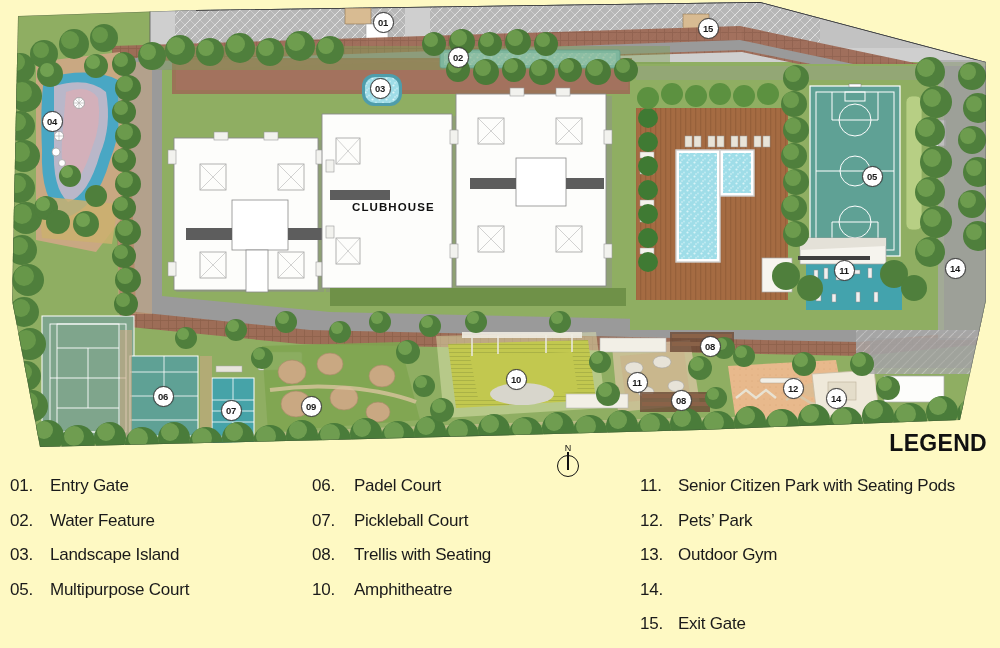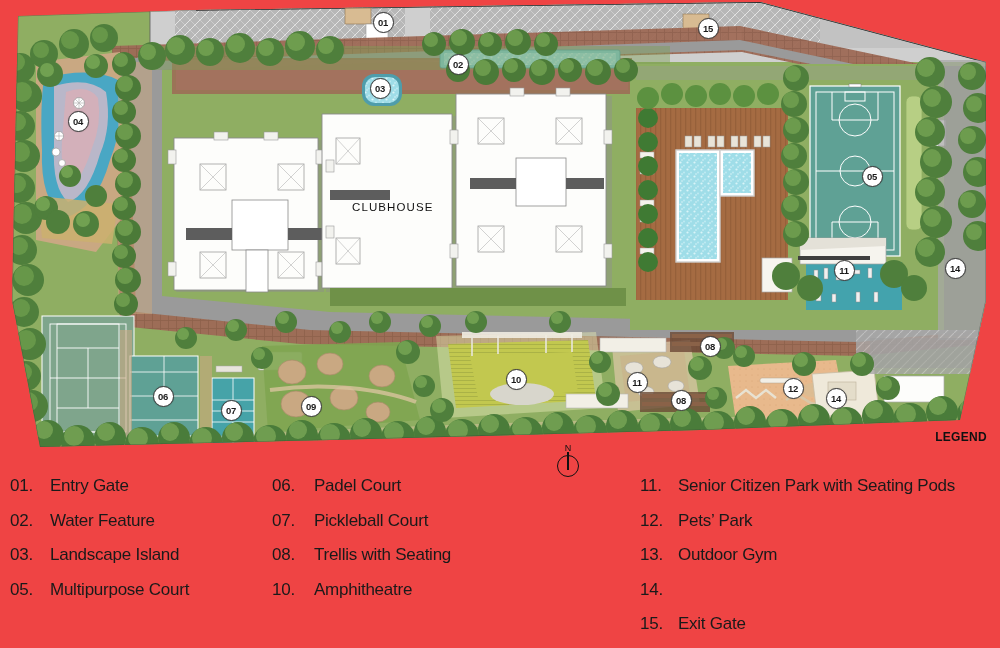--- a/index.html
+++ b/index.html
@@ -3,21 +3,21 @@
 <meta charset="utf-8">
 <title>Site Master Plan</title>
 <style>
   * { box-sizing: border-box; margin: 0; padding: 0; }
   html, body {
     width: 1000px; height: 648px;
     background: #fbfaf6;
     font-family: "Liberation Sans", sans-serif;
     overflow: hidden;
   }
-  #root { position: relative; width: 1000px; height: 648px; background: #ef4444; }
+  #root { position: relative; width: 1000px; height: 648px; background: #fef9c3; }
 
   
   #map { position: absolute; left: 0; top: 0; width: 1000px; height: 462px; }
   #map svg { display: block; }
 
   
   .marker {
     position: absolute;
     width: 21px; height: 21px;
     margin-left: -10.5px; margin-top: -10.5px;
@@ -32,21 +32,21 @@
     font-family: "Liberation Sans", sans-serif;
     box-shadow: 0 0 1px rgba(0,0,0,.35);
     z-index: 40;
   }
 
   
   #clubhouse-label {
     position: absolute;
     left: 352px; top: 201px;
     font-size: 11.5px;
-    font-weight: 400;
+    font-weight: 700;
     letter-spacing: 1.1px;
     color: #111;
     z-index: 45;
     font-family: "Liberation Sans", sans-serif;
   }
 
   
   #compass { position: absolute; left: 551px; top: 443px; width: 34px; height: 46px; z-index: 50; }
   #compass .n-letter {
     position: absolute; top: 0; left: 0; width: 34px;
@@ -57,38 +57,38 @@
     position: absolute; left: 6px; top: 12px;
     width: 22px; height: 22px; border: 1.3px solid #111; border-radius: 50%;
   }
   #compass .needle {
     position: absolute; left: 16.2px; top: 9px; width: 1.8px; height: 18px; background: #111;
   }
 
   
   #legend-title {
     position: absolute; right: 13px; top: 430px;
-    font-size: 12px; font-weight: 700; letter-spacing: 0.3px; color: #111;
+    font-size: 23px; font-weight: 700; letter-spacing: 0.3px; color: #111;
     font-family: "Liberation Sans", sans-serif;
   }
   #legend { position: absolute; left: 0; top: 476px; width: 1000px; height: 172px; }
   .legend-col { position: absolute; top: 0; }
   #legend-col-1 { left: 10px;  width: 262px; }
   #legend-col-2 { left: 272px; width: 368px; }
   #legend-col-3 { left: 640px; width: 358px; }
   .legend-item {
     display: flex; align-items: baseline;
     height: 34.5px;
     font-size: 17px; color: #1a1a1a;
     font-family: "Liberation Sans", sans-serif;
     letter-spacing: -0.25px;
     white-space: nowrap;
   }
   .legend-num { width: 40px; flex: 0 0 40px; text-align: left; }
-  #legend-col-2 .legend-num { width: 42px; flex: 0 0 42px; }
+  #legend-col-2 .legend-num { width: 42px; flex: 0 0 42px; margin-left: 40px; }
   #legend-col-3 .legend-num { width: 38px; flex: 0 0 38px; }
   .legend-label { }
 </style>
 </head>
 <body>
 
 <div id="root">
 
   <div id="map">
     <svg width="1000" height="462" viewBox="0 0 1000 462" xmlns="http://www.w3.org/2000/svg">
@@ -745,23 +745,23 @@
           </g>
         </g>
 
         <path d="M18 16 L196 10 L760 2 L986 62 L986 300 L960 420 L700 430 L330 440 L40 447 L12 300 Z" fill="none" stroke="#3a3a3a" stroke-width="1.1" opacity="0.45"></path>
       </g>
     </svg>
 
     <div id="markers">
         <div class="marker" style="left: 383px; top: 22px;">01</div>
         <div class="marker" style="left: 708px; top: 28px;">15</div>
-        <div class="marker" style="left: 458px; top: 64px;">02</div>
+        <div class="marker" style="left: 458px; top: 57px;">02</div>
         <div class="marker" style="left: 380px; top: 88px;">03</div>
-        <div class="marker" style="left: 78px; top: 121px; text-align: right;">04</div>
+        <div class="marker" style="left: 52px; top: 121px; text-align: right;">04</div>
         <div class="marker" style="left: 872px; top: 176px;">05</div>
         <div class="marker" style="left: 844px; top: 270px;">11</div>
         <div class="marker" style="left: 955px; top: 268px;">14</div>
         <div class="marker" style="left: 710px; top: 346px;">08</div>
         <div class="marker" style="left: 516px; top: 379px;">10</div>
         <div class="marker" style="left: 637px; top: 382px;">11</div>
         <div class="marker" style="left: 793px; top: 388px;">12</div>
         <div class="marker" style="left: 163px; top: 396px;">06</div>
         <div class="marker" style="left: 311px; top: 406px;">09</div>
         <div class="marker" style="left: 681px; top: 400px;">08</div>

